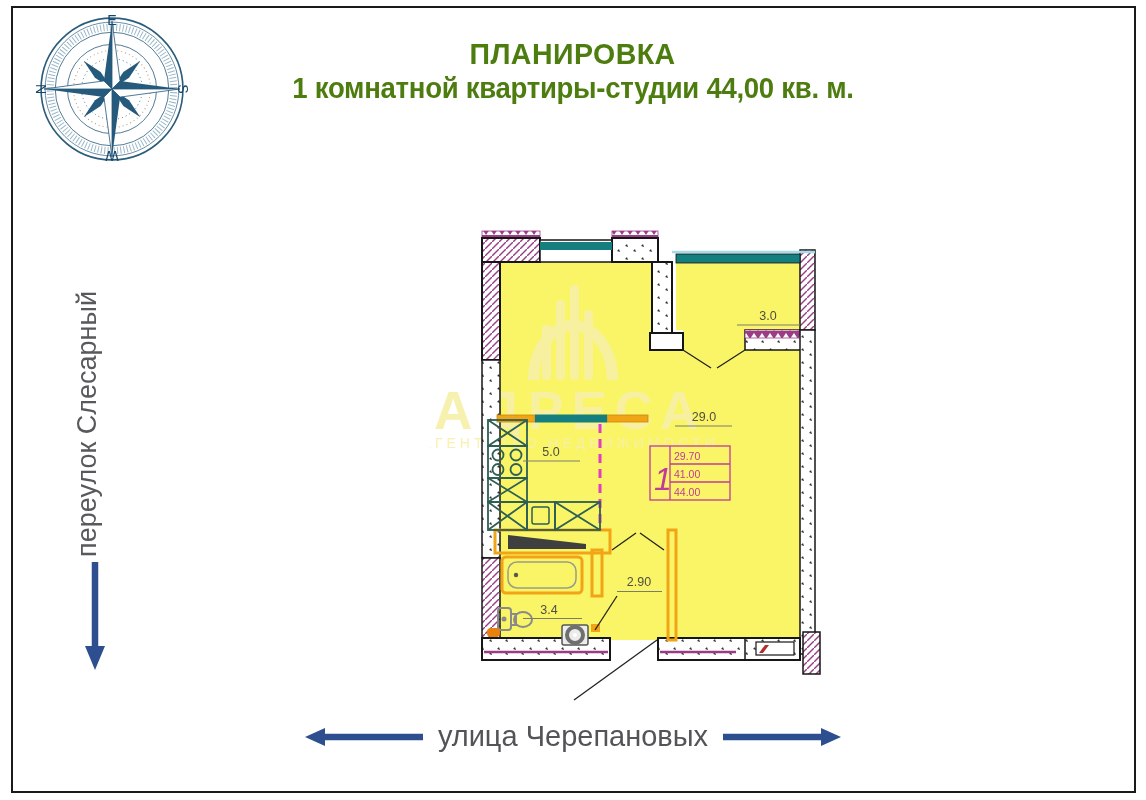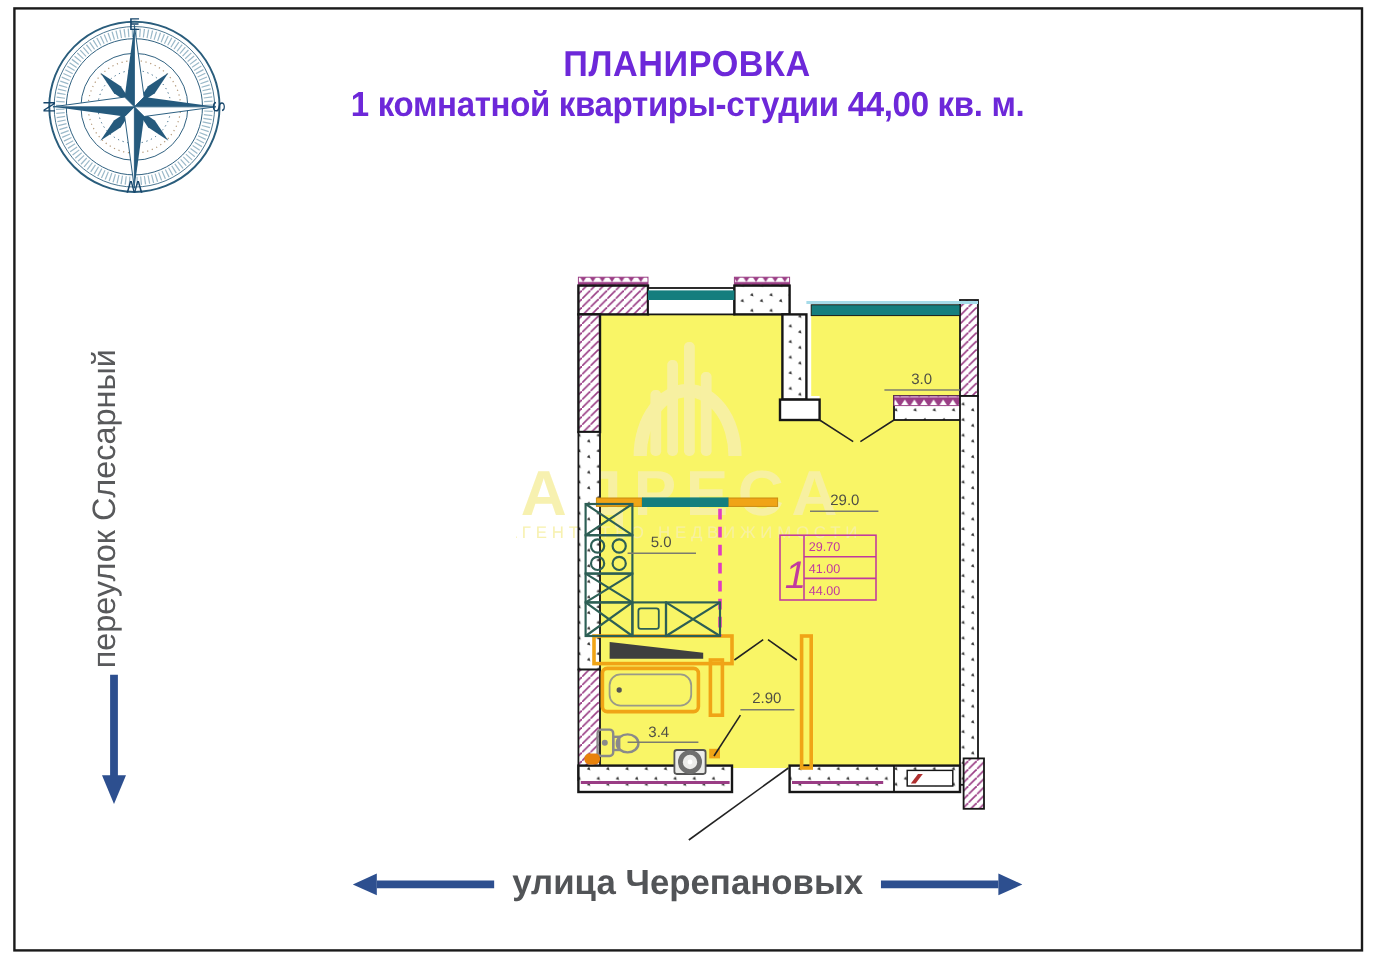--- a/index.html
+++ b/index.html
@@ -1,27 +1,27 @@
 <!DOCTYPE html>
 <html><head>
 <meta charset="utf-8">
 <style>
   html,body{margin:0;padding:0;}
   body{
     width:1146px;height:800px;position:relative;background:#ffffff;
     font-family:"Liberation Sans",sans-serif;overflow:hidden;
   }
   .frame{position:absolute;left:11px;right:10px;top:6px;bottom:7px;border:2px solid #1a1a1a;}
-  .title{position:absolute;top:36px;left:0;width:100%;text-align:center;color:#6d28d9;font-weight:bold;line-height:1.18;}
+  .title{position:absolute;top:36px;left:0;width:100%;text-align:center;color:#4d7c0f;font-weight:bold;line-height:1.18;}
   .title .l1{display:inline-block;font-size:30px;transform:scaleX(0.95);letter-spacing:0.5px;}
   .title .l2{display:block;font-size:29px;transform:scaleX(0.95);letter-spacing:-0.3px;}
   .street-left{position:absolute;left:64px;top:276px;width:46px;height:296px;display:flex;align-items:center;justify-content:center;}
   .street-left span{writing-mode:vertical-rl;transform:rotate(180deg);font-size:27px;color:#58595b;white-space:nowrap;}
   .arrow-down{position:absolute;left:82px;top:562px;}
-  .street-bottom{position:absolute;top:720px;left:0;right:0;display:flex;align-items:center;justify-content:center;gap:15px;font-weight:bold;}
+  .street-bottom{position:absolute;top:720px;left:0;right:0;display:flex;align-items:center;justify-content:center;gap:15px;}
   .street-bottom .txt{font-size:29px;color:#525457;}
   #plan{position:absolute;left:430px;top:228px;}
   #compass{position:absolute;left:36px;top:13px;}
   svg text{font-family:"Liberation Sans",sans-serif;}
   .dim{fill:#4f4f45;font-size:12.5px;}
   .dimline{stroke:#7c7c6e;stroke-width:1.2;}
 </style>
 </head>
 <body>
 

